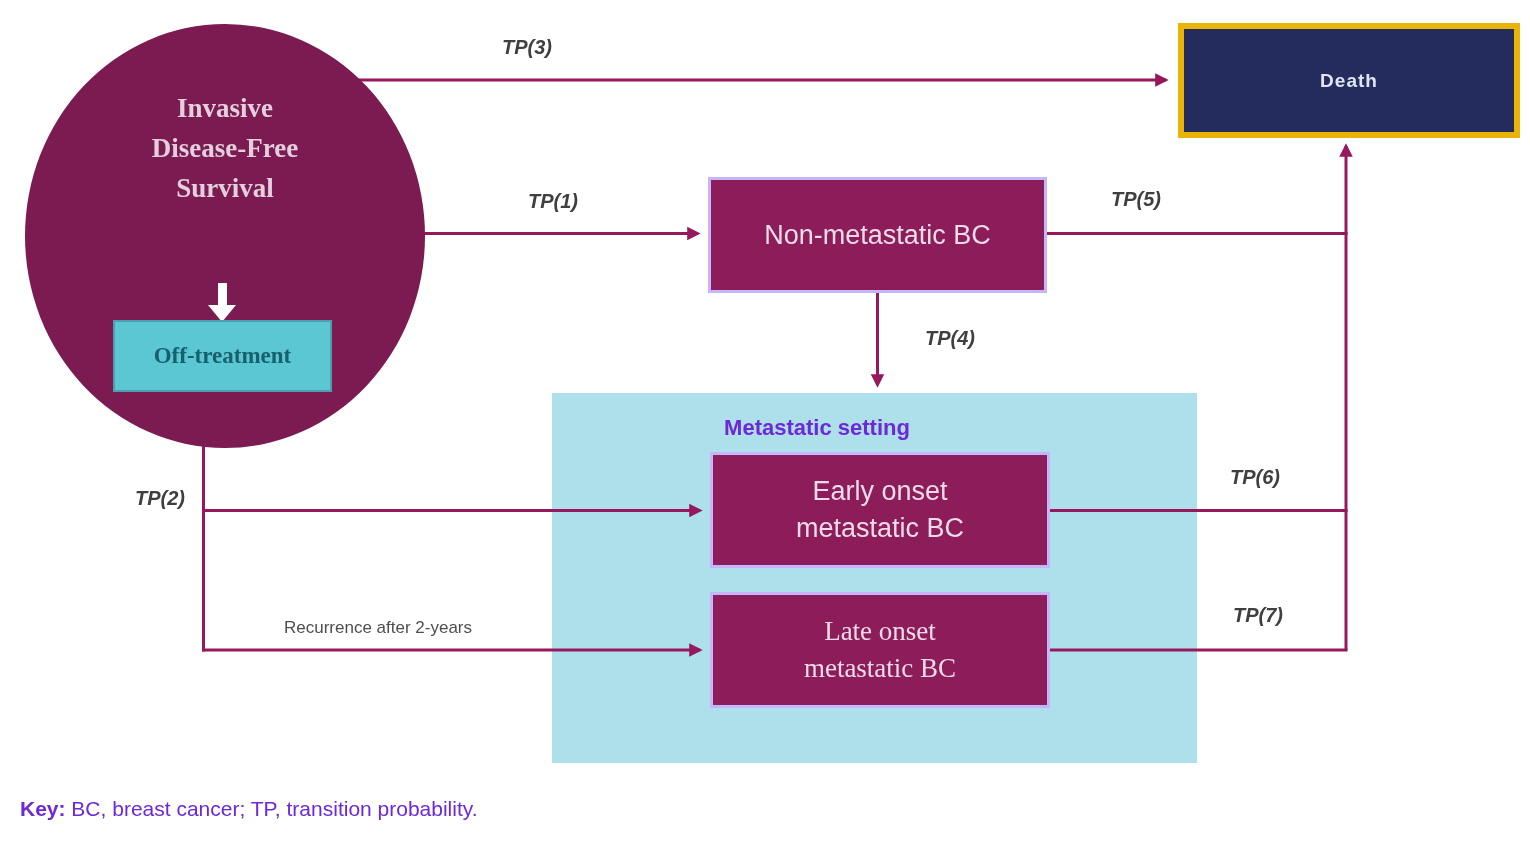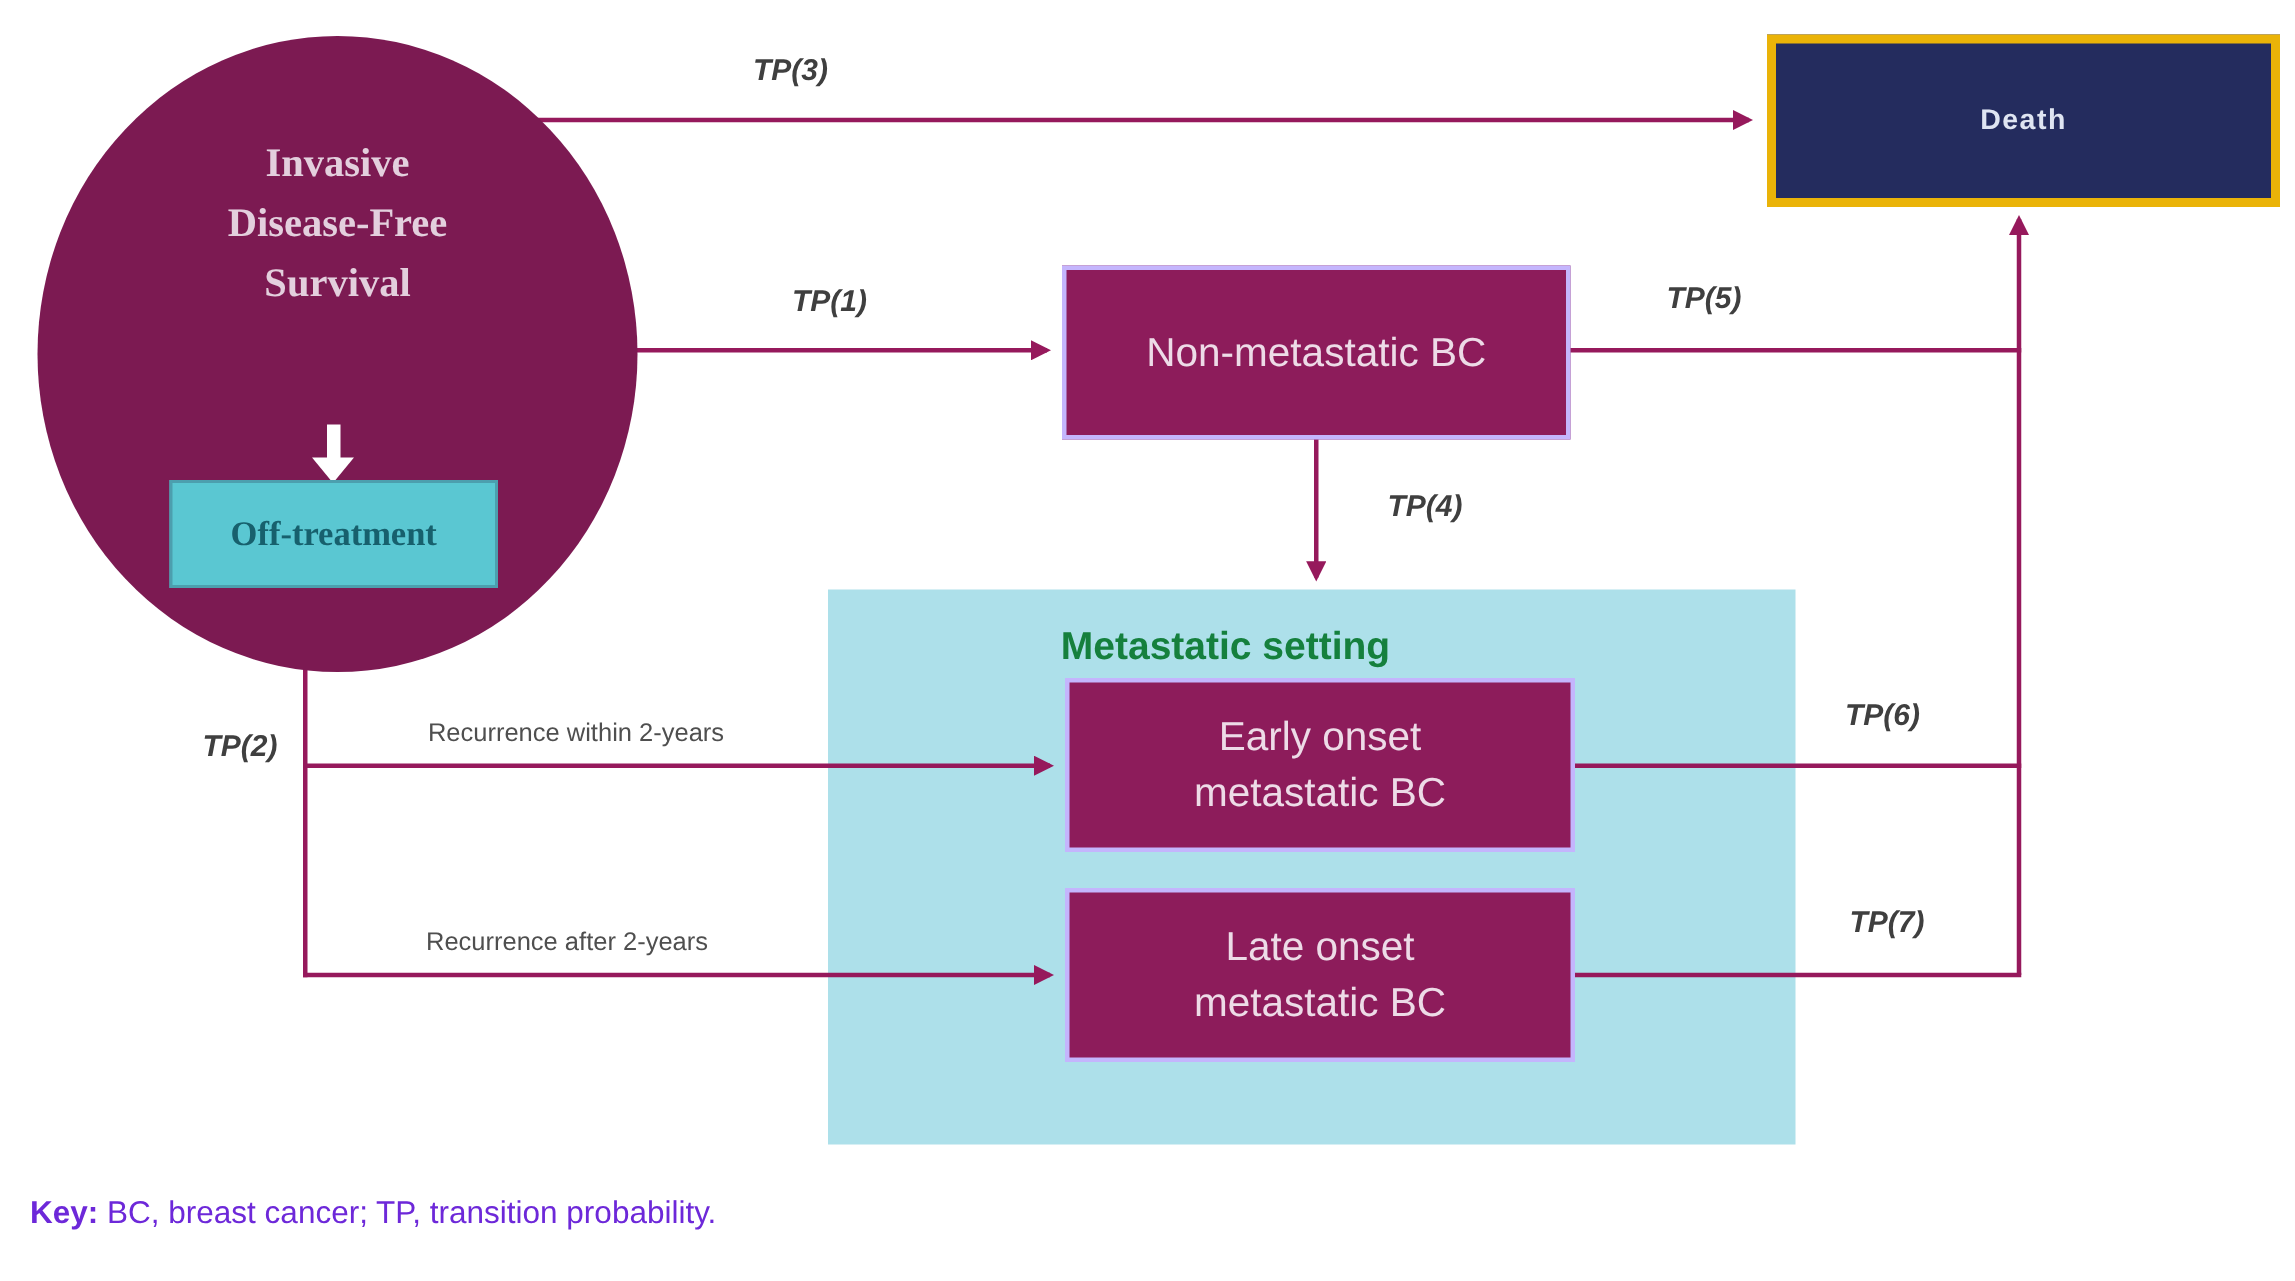--- a/index.html
+++ b/index.html
@@ -64,29 +64,29 @@
   }
   .death-box {
     left: 1178px; top: 23px; width: 342px; height: 115px;
     background: #242c5e;
     border: 6px solid #eab308;
     color: #dfe5f2;
     font-size: 19px; font-weight: 600; letter-spacing: 1px;
   }
   .nonmet-box { left: 708px; top: 177px; width: 339px; height: 116px; }
   .early-box  { left: 710px; top: 452px; width: 340px; height: 116px; }
-  .late-box   { left: 710px; top: 592px; width: 340px; height: 116px; }
+  .late-box   { left: 710px; top: 592px; width: 340px; height: 116px; font-family: Liberation Serif, serif; }
 
   
   .met-bg { left: 552px; top: 393px; width: 645px; height: 370px; background: #ade0ea; }
   .met-title {
     left: 602px; top: 415px; width: 430px;
     text-align: center;
-    color: #15803d;
-    font-size: 26px; font-weight: 700;
+    color: #6d28d9;
+    font-size: 22px; font-weight: 700;
   }
 
   
   .tp-label {
     width: 100px; text-align: center;
     color: #3f3f3f;
     font-size: 20px; font-style: italic; font-weight: 600;
   }
   .tp1 { left: 503px;  top: 190px; }
   .tp2 { left: 110px;  top: 487px; }
@@ -157,18 +157,17 @@
 metastatic BC</div>
 
   <div class="abs layer-label tp-label tp1">TP(1)</div>
   <div class="abs layer-label tp-label tp2">TP(2)</div>
   <div class="abs layer-label tp-label tp3">TP(3)</div>
   <div class="abs layer-label tp-label tp4">TP(4)</div>
   <div class="abs layer-label tp-label tp5">TP(5)</div>
   <div class="abs layer-label tp-label tp6">TP(6)</div>
   <div class="abs layer-label tp-label tp7">TP(7)</div>
 
-  <div class="abs layer-label edge-note rec-within">Recurrence within 2-years</div>
   <div class="abs layer-label edge-note rec-after">Recurrence after 2-years</div>
 
   <div class="abs layer-label key-line"><span class="key-word">Key:</span><span> BC, breast cancer; TP, transition probability.</span></div>
 
 </div>
 
 </body></html>

